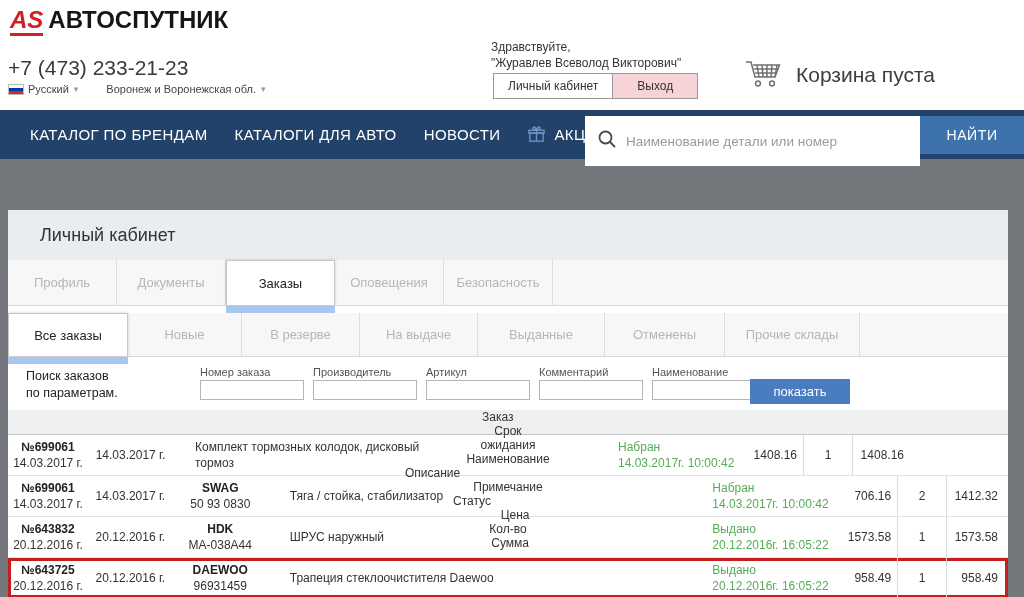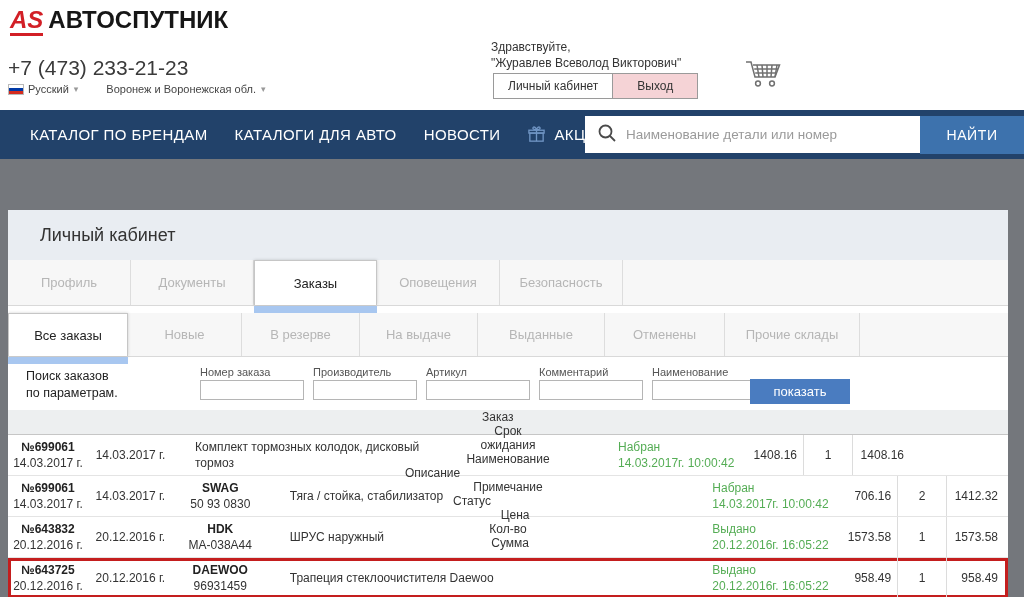--- a/index.html
+++ b/index.html
@@ -28,35 +28,35 @@
   .btn-logout  { padding:5px 24px; font-size:12px; color:#333; background:#f5d3d6; border-left:1px solid #9a9a9a; cursor:pointer; }
   .cart { position:absolute; left:744px; top:56px; display:flex; align-items:center; cursor:pointer; }
   .cart-label { font-size:21px; color:#3d3d3d; margin-left:10px; }
 
   
   .navbar { position:absolute; top:110px; left:0; width:1024px; height:49px; background:#22426a; }
   .nav-items { display:flex; align-items:center; height:49px; padding-left:30px; }
   .nav-item { color:#fff; font-size:15px; letter-spacing:0.4px; margin-right:27px; cursor:pointer;
               display:flex; align-items:center; white-space:nowrap; }
   .nav-item .gift { margin-right:8px; display:inline-flex; }
-  .search-wrap { position:absolute; left:585px; top:6px; width:335px; height:37px; background:#fff;
+  .search-wrap { position:absolute; left:585px; top:6px; width:335px; height:50px; background:#fff;
                  display:flex; align-items:center; box-sizing:border-box; padding-left:12px; }
   .search-input { border:none; outline:none; flex:1; font-size:13.5px; color:#333; margin-left:9px;
                   font-family:inherit; background:transparent; }
   .search-input::placeholder { color:#9a9a9a; }
   .search-btn { position:absolute; left:920px; top:6px; width:104px; height:38px; background:#3d72ad;
                 color:#fff; font-size:14px; letter-spacing:0.6px; border:none; text-align:center;
                 line-height:38px; cursor:pointer; font-family:inherit; }
 
   
   .panel { position:absolute; top:210px; left:8px; width:1000px; height:387px; background:#fff; overflow:hidden; }
   .panel-title { height:50px; background:#e9edf2; font-size:18px; color:#333; line-height:50px; padding-left:32px; }
 
   .tabs-row { display:flex; height:45px; background:#f7f7f7; border-bottom:1px solid #d9d9d9; margin-bottom:7px; }
-  .tab { width:123px; text-align:center; line-height:45px; font-size:13px; color:#b6b6b6;
+  .tab { width:109px; text-align:center; line-height:45px; font-size:13px; color:#b6b6b6;
          border-right:1px solid #ddd; cursor:pointer; box-sizing:border-box; position:relative; }
   .tab.active { background:#fff; color:#222; border:1px solid #c6c6c6; border-bottom:none;
                 box-shadow:0 0 3px rgba(0,0,0,0.18); z-index:2; }
   .tab.active::after { content:""; position:absolute; left:-1px; right:-1px; top:45px; height:7px; background:#a8c7f0; }
 
   .subtabs-row { display:flex; height:43px; background:#f7f7f7; border-bottom:1px solid #d9d9d9; margin-bottom:7px; }
   .subtab { text-align:center; line-height:43px; font-size:13px; color:#b6b6b6; border-right:1px solid #ddd;
             cursor:pointer; box-sizing:border-box; position:relative; }
   .subtab.active { background:#fff; color:#222; border:1px solid #c6c6c6; border-bottom:none;
                    box-shadow:0 0 3px rgba(0,0,0,0.18); z-index:2; }
@@ -129,20 +129,21 @@
           <line x1="18" y1="9" x2="19" y2="21"></line>
         <line x1="23" y1="9" x2="23" y2="21"></line>
           <line x1="28" y1="9" x2="27" y2="21"></line>
         <line x1="33" y1="9" x2="31" y2="21"></line>
         <line x1="10.2" y1="13" x2="34" y2="13"></line>
           <line x1="11.2" y1="17" x2="32.5" y2="17"></line>
         <circle cx="14" cy="27.5" r="2.4"></circle>
           <circle cx="28" cy="27.5" r="2.4"></circle>
       </svg>
     </span>
+    <span class="cart-label">Корзина пуста</span>
   </div>
 </div>
 
 <div class="navbar">
   <div class="nav-items">
     <div class="nav-item">КАТАЛОГ ПО БРЕНДАМ</div>
     <div class="nav-item">КАТАЛОГИ ДЛЯ АВТО</div>
     <div class="nav-item">НОВОСТИ</div>
     <div class="nav-item">
       <span class="gift">

